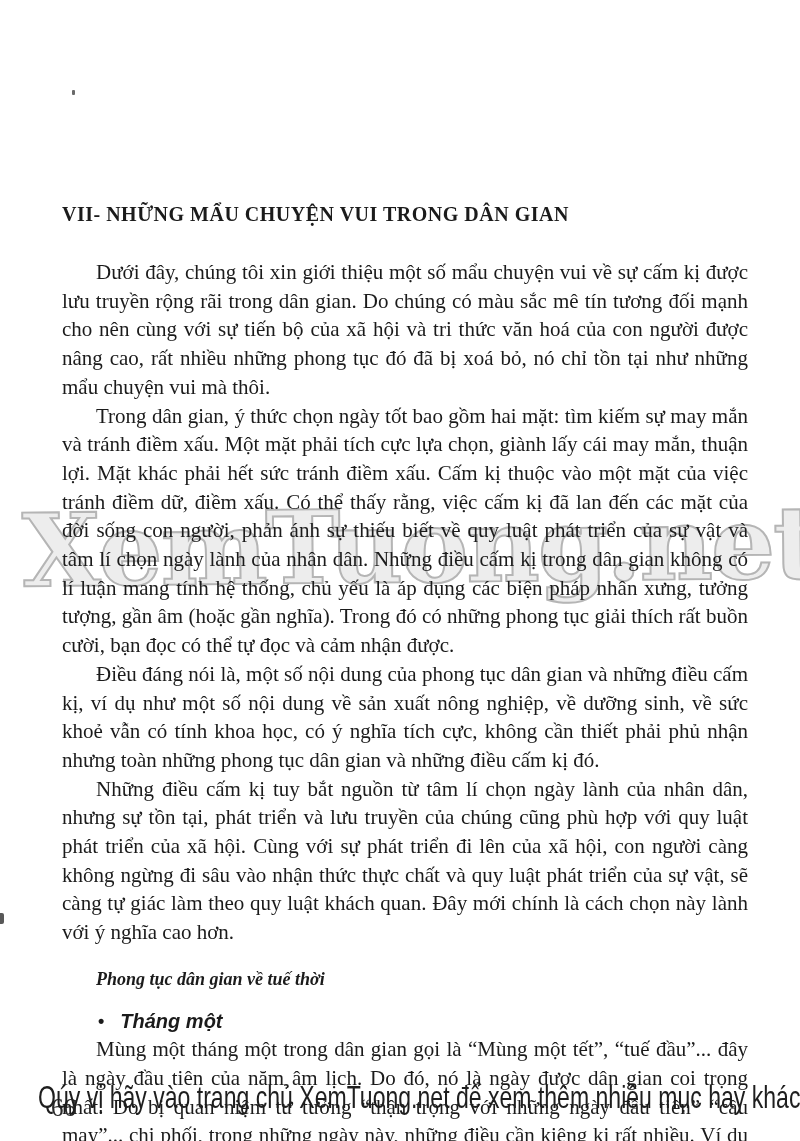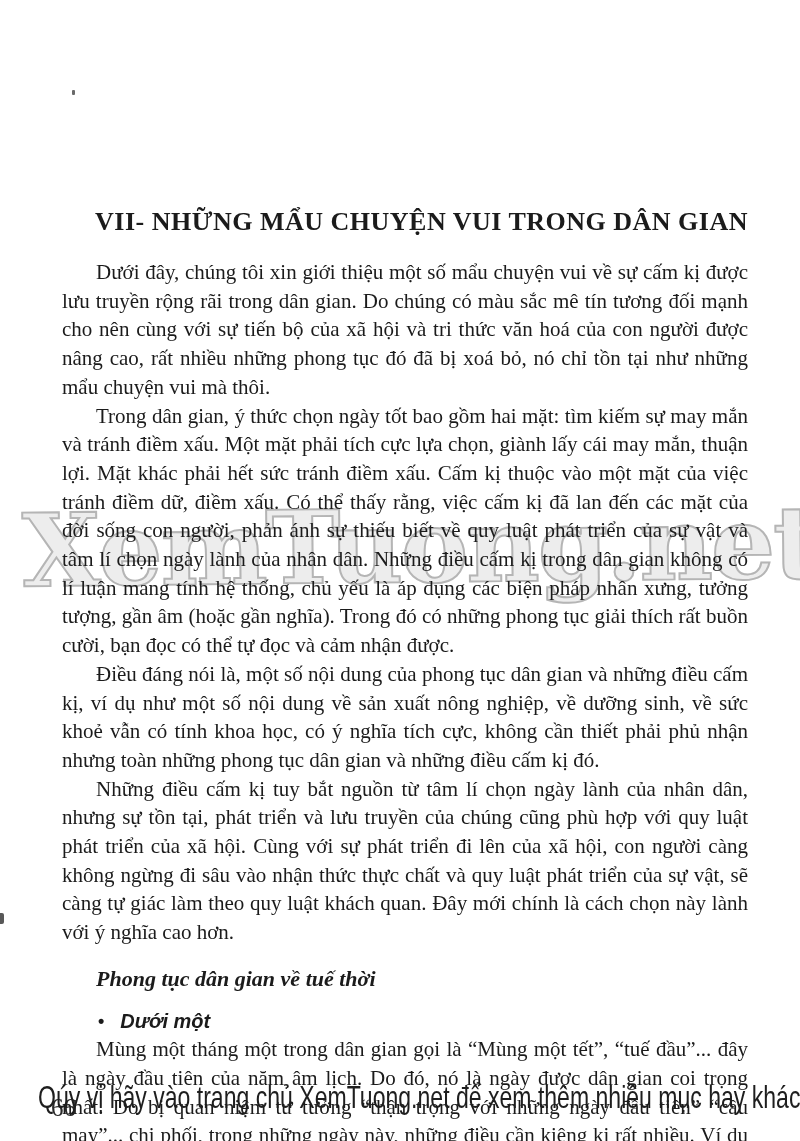--- a/index.html
+++ b/index.html
@@ -40,23 +40,23 @@
     left: 62px;
     top: 0;
     width: 686px;
     z-index: 2;
   }
   .title {
     position: absolute;
     top: 190px;
     left: 0;
     width: 100%;
-    text-align: right;
+    text-align: left;
     font-weight: bold;
-    font-size: 26px;
+    font-size: 20px;
     letter-spacing: 0.5px;
     white-space: nowrap;
   }
   .body-text {
     position: absolute;
     top: 258px;
     left: 0;
     width: 686px;
     font-size: 21px;
     line-height: 28.7px;
@@ -65,21 +65,21 @@
   .body-text p {
     margin: 0;
     text-indent: 34px;
     font-family: Liberation Serif, serif;
   }
   .section-heading {
     margin-top: 18px;
     margin-left: 34px;
     font-weight: bold;
     font-style: italic;
-    font-size: 22px;
+    font-size: 18px;
   }
   .bullet-line {
     margin-top: 13px;
     margin-left: 36px;
     font-family: "Liberation Sans", sans-serif;
     font-weight: bold;
     font-style: italic;
     font-size: 20px;
     display: flex;
     align-items: center;
@@ -156,21 +156,21 @@
       <p>Trong dân gian, ý thức chọn ngày tốt bao gồm hai mặt: tìm kiếm sự may mắn và tránh điềm xấu. Một mặt phải tích cực lựa chọn, giành lấy cái may mắn, thuận lợi. Mặt khác phải hết sức tránh điềm xấu. Cấm kị thuộc vào một mặt của việc tránh điềm dữ, điềm xấu. Có thể thấy rằng, việc cấm kị đã lan đến các mặt của đời sống con người, phản ánh sự thiếu biết về quy luật phát triển của sự vật và tâm lí chọn ngày lành của nhân dân. Những điều cấm kị trong dân gian không có lí luận mang tính hệ thống, chủ yếu là áp dụng các biện pháp nhân xưng, tưởng tượng, gần âm (hoặc gần nghĩa). Trong đó có những phong tục giải thích rất buồn cười, bạn đọc có thể tự đọc và cảm nhận được.</p>
 
       <p>Điều đáng nói là, một số nội dung của phong tục dân gian và những điều cấm kị, ví dụ như một số nội dung về sản xuất nông nghiệp, về dưỡng sinh, về sức khoẻ vẫn có tính khoa học, có ý nghĩa tích cực, không cần thiết phải phủ nhận nhưng toàn những phong tục dân gian và những điều cấm kị đó.</p>
 
       <p>Những điều cấm kị tuy bắt nguồn từ tâm lí chọn ngày lành của nhân dân, nhưng sự tồn tại, phát triển và lưu truyền của chúng cũng phù hợp với quy luật phát triển của xã hội. Cùng với sự phát triển đi lên của xã hội, con người càng không ngừng đi sâu vào nhận thức thực chất và quy luật phát triển của sự vật, sẽ càng tự giác làm theo quy luật khách quan. Đây mới chính là cách chọn này lành với ý nghĩa cao hơn.</p>
 
       <div class="section-heading">Phong tục dân gian về tuế thời</div>
 
       <div class="bullet-line">
         <span class="bullet-dot">•</span>
-        <span>Dưới một</span>
+        <span>Tháng một</span>
       </div>
 
       <p class="last-paragraph">Mùng một tháng một trong dân gian gọi là “Mùng một tết”, “tuế đầu”... đây là ngày đầu tiên của năm âm lịch. Do đó, nó là ngày được dân gian coi trọng nhất. Do bị quan niệm tư tưởng “thận trọng với những ngày đầu tiên” “cầu may”... chi phối, trong những ngày này, những điều cần kiêng kị rất nhiều. Ví dụ như tránh làm đổ vỡ đồ đạc (cho rằng đó là điềm xấu, khi làm vỡ phải nhanh chóng nói câu</p>
 
     </div>
   </div>
 
   <div class="footer-banner">Qúy vị hãy vào trang chủ XemTuong.net để xem thêm nhiều mục hay khác</div>
 
   <div class="page-number">66</div>

